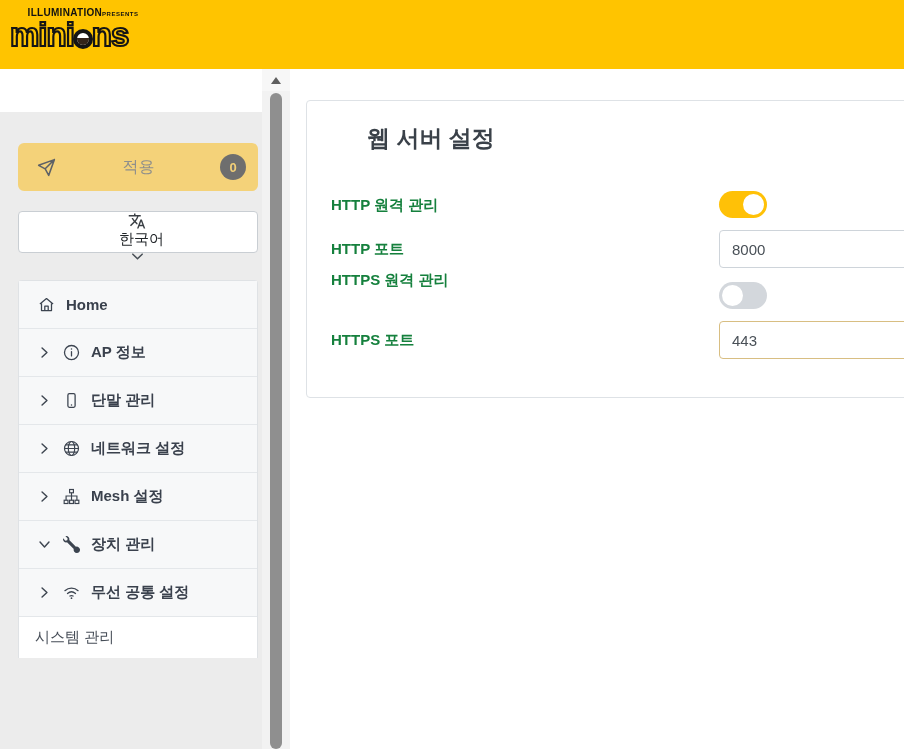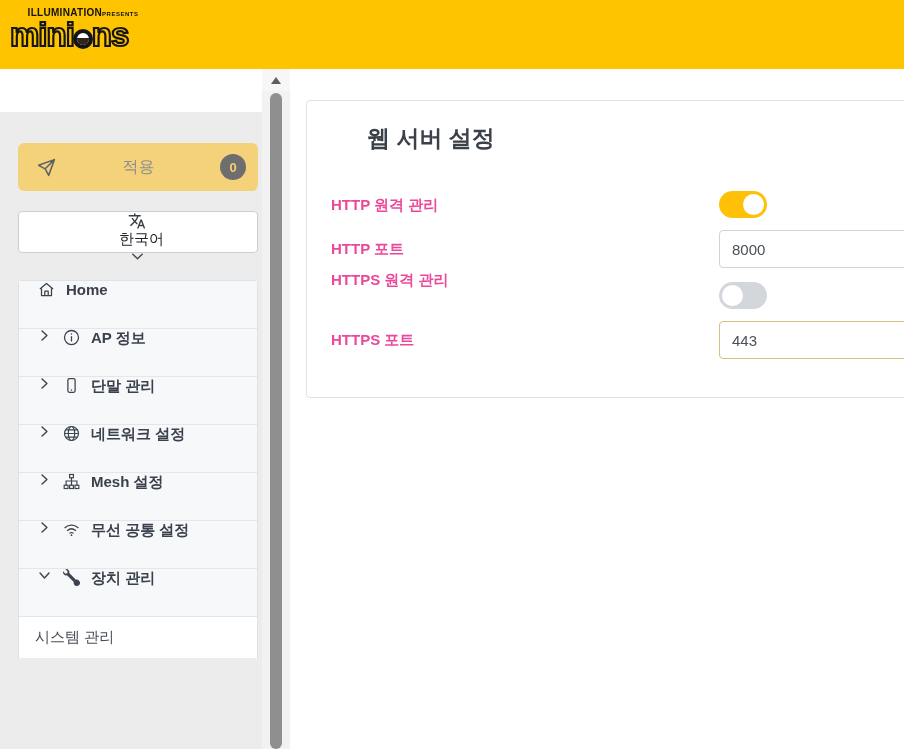--- a/index.html
+++ b/index.html
@@ -21,40 +21,40 @@
   .apply-btn .send-ic { width:21px; height:21px; color:#5D6166; flex:0 0 auto; }
   .apply-btn .apply-label { flex:1; text-align:center; font-size:16px; color:#8F8F8C; }
   .apply-badge { width:26px; height:26px; border-radius:50%; background:#6E6E6E; color:#F2CF78; font-size:13px; font-weight:700; display:flex; align-items:center; justify-content:center; flex:0 0 auto; }
 
   .lang-select { position:absolute; left:18px; top:99px; width:240px; height:42px; background:#fff; border:1px solid #C9CED3; border-radius:4px; display:flex; align-items:center; padding:0 14px 0 12px; cursor:pointer;flex-direction:column; }
   .lang-ic { width:18px; height:18px; color:#3A3F44; flex:0 0 auto; }
   .lang-value { flex:1; font-size:15px; color:#212529; padding-left:9px; }
   .lang-chev { width:15px; height:15px; color:#495057; flex:0 0 auto; }
 
   .menu { position:absolute; left:18px; top:168px; width:240px; border:1px solid #DFE2E5; border-bottom:none; border-radius:4px 4px 0 0; background:#F7F8F9; }
-  .menu-item { height:48px; display:flex; border-bottom:1px solid #E4E7EA; padding-left:19px; cursor:pointer; background:#F7F8F9; }
+  .menu-item { height:48px; display:flex; align-items:center; border-bottom:1px solid #E4E7EA; padding-left:19px; cursor:pointer; background:#F7F8F9; }
   .menu-item .chev { width:13px; height:13px; color:#3E4651; margin-right:12px; flex:0 0 auto; }
   .menu-item .m-ic { width:17px; height:17px; color:#3C4450; margin-right:11px; flex:0 0 auto; }
   .menu-item .m-label { font-size:15px; font-weight:600; color:#3A414D; white-space:nowrap; }
   .submenu { background:#404040; }
   .submenu-item { height:41px; display:flex; align-items:center; padding-left:16px; font-size:15px; color:#464D57; cursor:pointer; background:#fff; }
   .submenu-item.selected { background:#D9D9D9; }
 
   
   .v-scrollbar { position:absolute; left:262px; top:69px; width:28px; height:680px; background:#F2F2F2; }
   .sb-arrow { position:absolute; left:0; top:0; width:28px; height:22px; display:flex; align-items:center; justify-content:center; cursor:pointer; background:#F7F7F7; }
   .sb-arrow .tri { width:0; height:0; border-left:5px solid transparent; border-right:5px solid transparent; border-bottom:7px solid #5F5F5F; }
   .sb-thumb { position:absolute; left:8px; top:24px; width:12px; height:656px; background:#8F8F8F; border-radius:6px; cursor:grab; }
 
   
   .main { position:absolute; left:290px; top:69px; width:614px; height:680px; background:#fff; }
   .card { position:absolute; left:16px; top:31px; width:1000px; height:298px; background:#fff; border:1px solid #DEE2E6; border-radius:4px; }
   .card-title { position:absolute; left:24px; top:22px; font-size:23px; font-weight:700; color:#3A4149;margin-left:36px; }
 
-  .f-label { position:absolute; left:24px; width:380px; font-size:15px; font-weight:700; color:#ec4899; white-space:nowrap; }
+  .f-label { position:absolute; left:24px; width:380px; font-size:15px; font-weight:700; color:#15803d; white-space:nowrap; }
   .f-ctrl  { position:absolute; left:412px; }
   .lab1 { top:90px;  line-height:27px; }
   .lab2 { top:129px; line-height:38px; }
   .lab3 { top:165px; line-height:27px; }
   .lab4 { top:220px; line-height:38px; }
   .ctl1 { top:90px; }
   .ctl2 { top:129px; }
   .ctl3 { top:181px; }
   .ctl4 { top:220px; }
 
@@ -178,48 +178,48 @@
             <rect x="11.3" y="11.5" width="3.6" height="3.1"></rect>
             <path d="M8 4.5v3M2.9 11.5V7.5h10.2v4M8 7.5v4"></path>
           </svg>
       </span>
       <span class="m-label">Mesh 설정</span>
     </div>
 
     <div class="menu-item">
       <span class="chev">
         <svg viewBox="0 0 16 16" width="13" height="13" fill="none" stroke="currentColor" stroke-width="1.8" stroke-linecap="round" stroke-linejoin="round">
+            <path d="M2.5 5l5.5 6 5.5-6"></path>
+          </svg>
+      </span>
+      <span class="m-ic">
+        <svg viewBox="0 0 16 16" width="17" height="17" fill="currentColor">
+            <path d="M.102 2.223A3.004 3.004 0 0 0 3.78 5.897l6.341 6.252A3.003 3.003 0 0 0 13 16a3 3 0 1 0-.851-5.878L5.897 3.781A3.004 3.004 0 0 0 2.223.1l2.141 2.142L4 4l-1.757.364L.102 2.223z"></path>
+          </svg>
+      </span>
+      <span class="m-label">장치 관리</span>
+    </div>
+
+    <div class="menu-item">
+      <span class="chev">
+        <svg viewBox="0 0 16 16" width="13" height="13" fill="none" stroke="currentColor" stroke-width="1.8" stroke-linecap="round" stroke-linejoin="round">
             <path d="M5 2.5l6 5.5-6 5.5"></path>
           </svg>
       </span>
       <span class="m-ic">
         <svg viewBox="0 0 16 16" width="17" height="17" fill="none" stroke="currentColor" stroke-width="1.2" stroke-linecap="round">
             <path d="M1.8 6.3a9.2 9.2 0 0 1 12.4 0"></path>
             <path d="M4.2 8.9a5.9 5.9 0 0 1 7.6 0"></path>
             <path d="M6.5 11.3a2.9 2.9 0 0 1 3 0"></path>
             <circle cx="8" cy="13.3" r="0.8" fill="currentColor" stroke="none"></circle>
           </svg>
       </span>
       <span class="m-label">무선 공통 설정</span>
     </div>
 
-    <div class="menu-item">
-      <span class="chev">
-        <svg viewBox="0 0 16 16" width="13" height="13" fill="none" stroke="currentColor" stroke-width="1.8" stroke-linecap="round" stroke-linejoin="round">
-            <path d="M2.5 5l5.5 6 5.5-6"></path>
-          </svg>
-      </span>
-      <span class="m-ic">
-        <svg viewBox="0 0 16 16" width="17" height="17" fill="currentColor">
-            <path d="M.102 2.223A3.004 3.004 0 0 0 3.78 5.897l6.341 6.252A3.003 3.003 0 0 0 13 16a3 3 0 1 0-.851-5.878L5.897 3.781A3.004 3.004 0 0 0 2.223.1l2.141 2.142L4 4l-1.757.364L.102 2.223z"></path>
-          </svg>
-      </span>
-      <span class="m-label">장치 관리</span>
-    </div>
-
     <div class="submenu">
       <div class="submenu-item">
           <span>시스템 관리</span>
         </div>
     </div>
 
   </div>
 </div>
 
 <div class="v-scrollbar">

